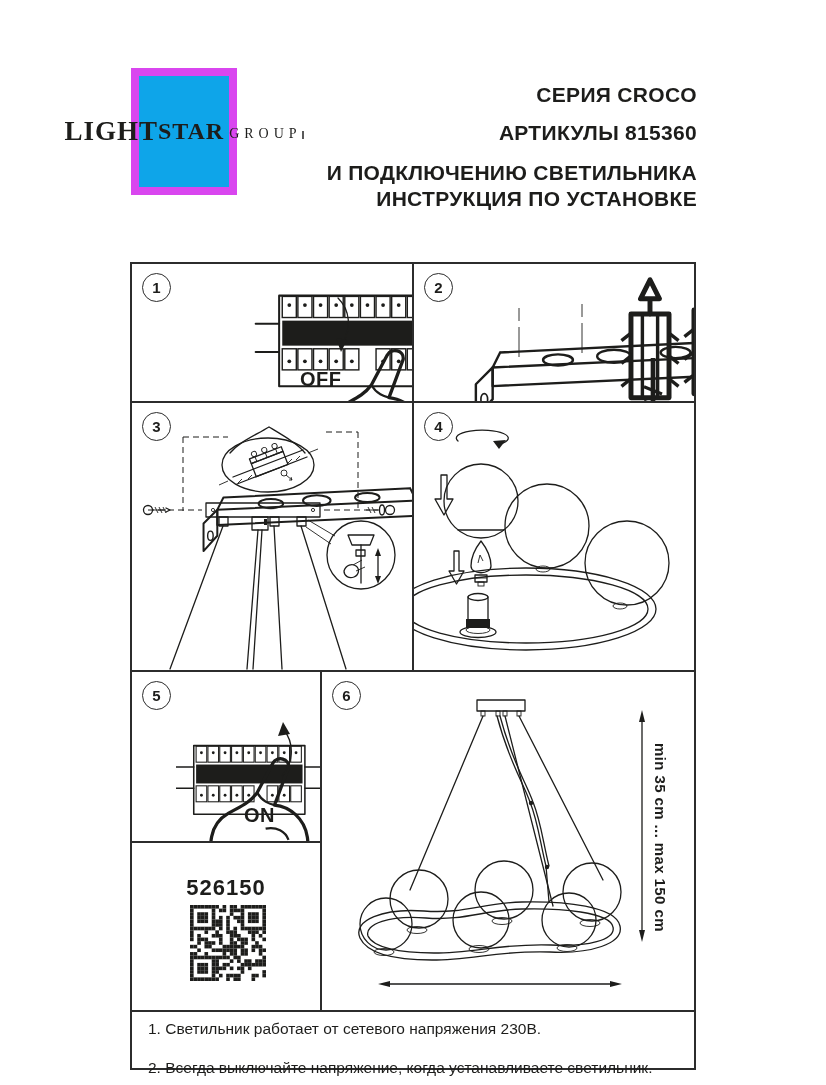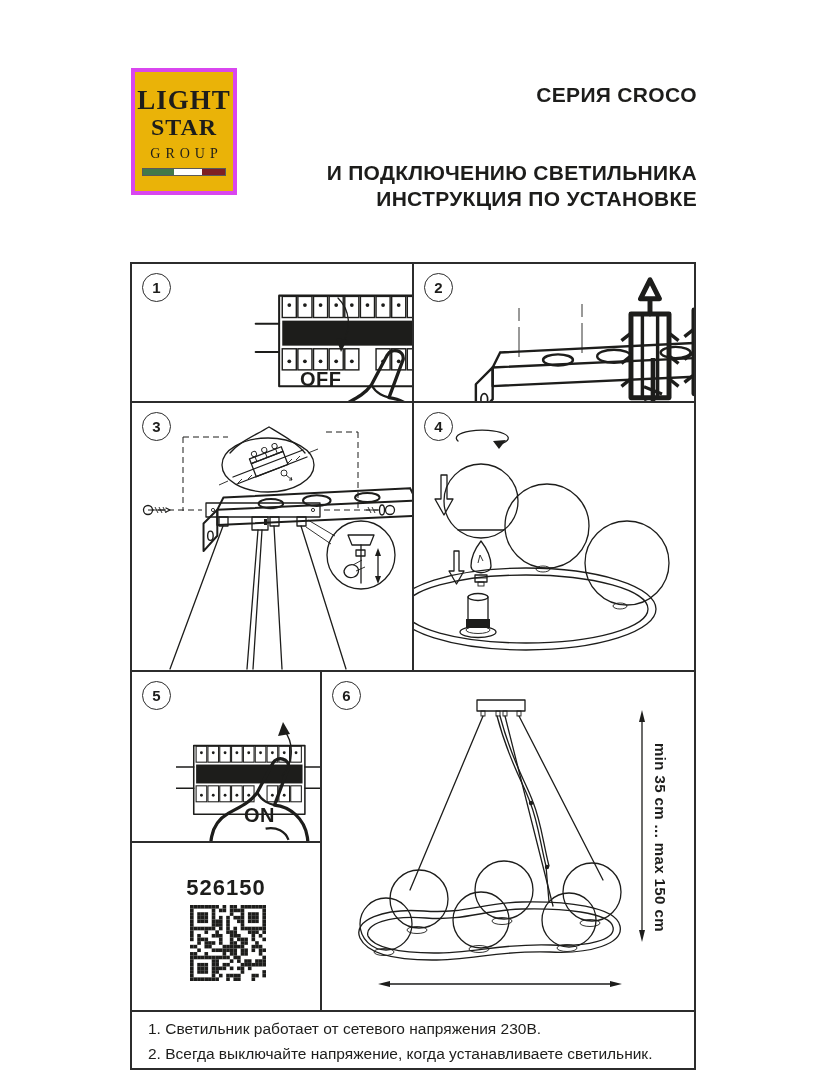--- a/index.html
+++ b/index.html
@@ -1,22 +1,22 @@
 <!DOCTYPE html>
 <html><head>
 <meta charset="utf-8">
 <style>
   html,body{margin:0;padding:0;background:#ffffff;}
   .page{position:relative;width:826px;height:1085px;background:#fff;
         font-family:"Liberation Sans",sans-serif;color:#1d1d1b;overflow:hidden;}
 
   
   .brand-box{position:absolute;left:131px;top:68px;width:106px;height:127px;
-             border:4px solid #d946ef;box-sizing:border-box;display:flex;flex-direction:column;
-             align-items:center;justify-content:center;background:#eab308;}
+             border:8px solid #d946ef;box-sizing:border-box;display:flex;flex-direction:row;
+             align-items:center;justify-content:center;background:#0ea5e9;}
   .logo-word1{font-family:"Liberation Serif",serif;font-weight:700;font-size:27px;line-height:25px;letter-spacing:1px;}
   .logo-word2{font-family:Liberation Serif, serif;font-weight:700;font-size:24px;line-height:29px;letter-spacing:1px;}
   .logo-word3{font-family:"Liberation Serif",serif;font-weight:400;font-size:14px;letter-spacing:5px;margin:4px 0 0 5px;text-align:center;}
   .flag{width:84px;height:8px;margin-top:6px;border:1px solid #5a5a5a;display:flex;box-sizing:border-box;}
   .flag span{height:100%;}
   .header-series{position:absolute;right:129px;top:76px;text-align:right;
                  font-weight:700;font-size:21px;line-height:38px;letter-spacing:.3px;}
   .header-title{position:absolute;right:129px;top:160px;text-align:right;
                 font-weight:700;font-size:21px;line-height:26px;letter-spacing:.3px;}
 
@@ -42,21 +42,21 @@
   svg .fl{fill:#1d1d1b;stroke:none;}
 
   .lbl{position:absolute;font-weight:700;color:#1d1d1b;z-index:2;margin-top:10px;}
   #off-label{left:168px;top:94px;font-size:20px;letter-spacing:.5px;}
   #on-label{left:112px;top:122px;font-size:20px;letter-spacing:.5px;}
   #dim-v{left:330px;top:42px;height:226px;writing-mode:vertical-rl;text-align:center;font-size:15px;letter-spacing:.4px;}
   #dim-h{left:60px;top:283px;width:236px;text-align:center;font-size:17px;}
   #qr-article{left:0;top:22px;width:100%;text-align:center;font-size:22px;letter-spacing:1px;}
   #qr-svg{position:absolute;left:58px;top:62px;width:76px;height:76px;}
 
-  .notes-box{display:flex;flex-direction:column;justify-content:flex-start;gap:3px;
+  .notes-box{display:flex;flex-direction:column;justify-content:flex-start;gap:17px;
              padding:6px 16px;box-sizing:border-box;height:100%;}
   .note-line{font-size:15.5px;line-height:22px;color:#1d1d1b;}
 </style>
 </head>
 <body>
 
 <div class="page">
 
   <svg width="0" height="0" style="position:absolute" aria-hidden="true">
     <defs>
@@ -139,20 +139,21 @@
     <div class="logo-word3">GROUP</div>
     <div class="flag">
       <span style="width:38%;background:#42794a"></span>
         <span style="width:34%;background:#ffffff"></span>
         <span style="width:28%;background:#7e2024"></span>
     </div>
   </div>
 
   <div class="header-series">
     <div>СЕРИЯ CROCO</div>
+    <div>АРТИКУЛЫ 815360</div>
   </div>
   <div class="header-title">
     <div>И ПОДКЛЮЧЕНИЮ СВЕТИЛЬНИКА</div>
     <div>ИНСТРУКЦИЯ ПО УСТАНОВКЕ</div>
   </div>
 
   <div class="grid">
 
     <div class="cell" id="p1">
       <div class="badge">1</div>

